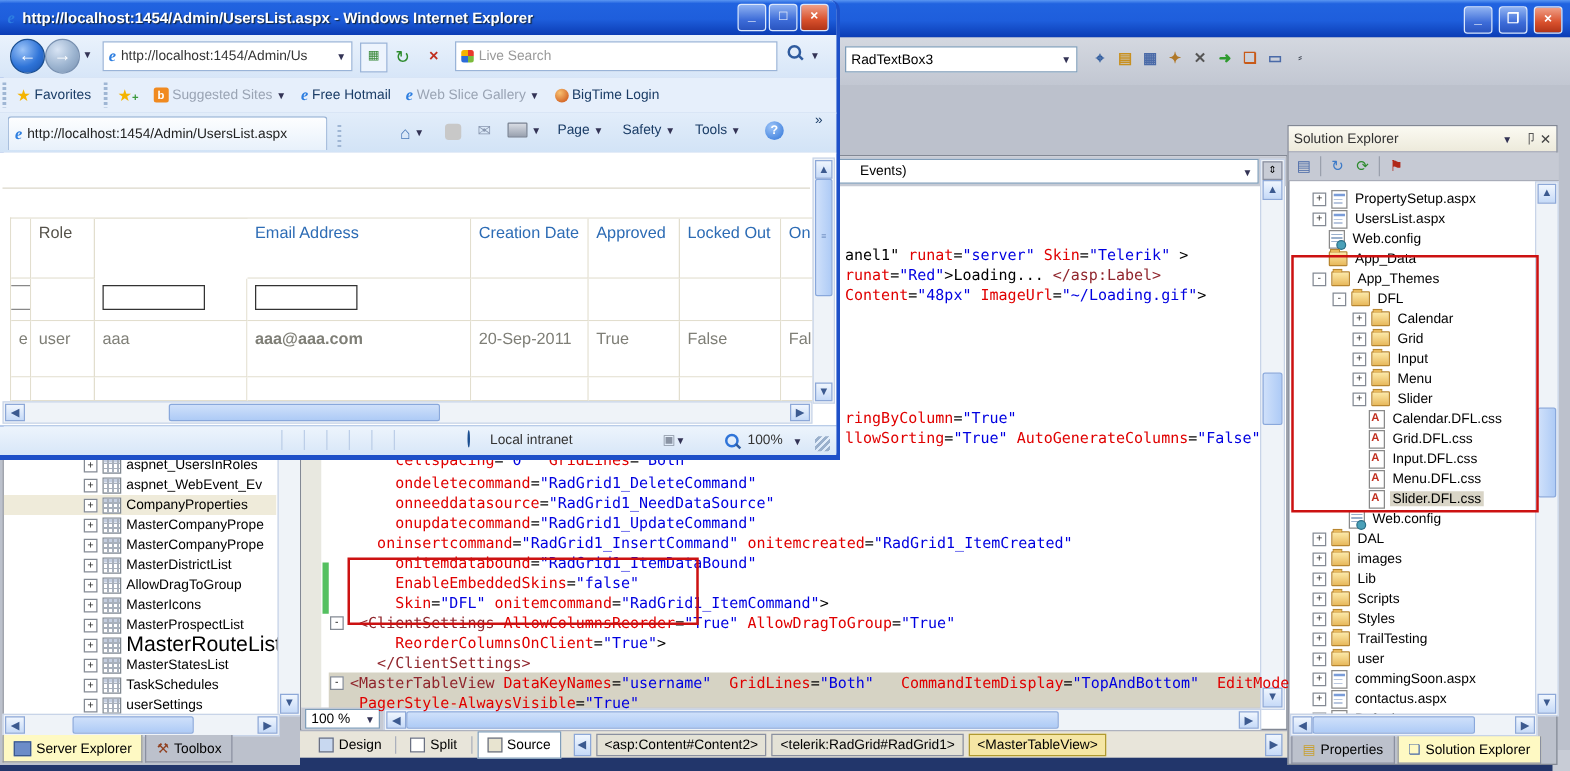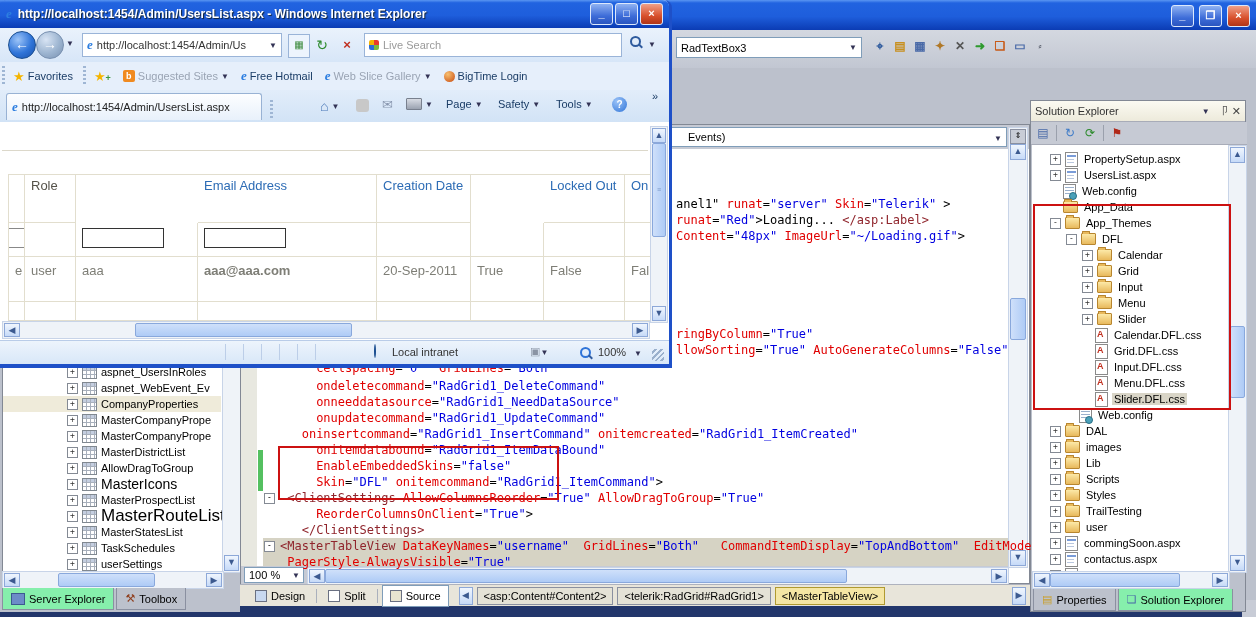--- a/index.html
+++ b/index.html
@@ -58,21 +58,21 @@
   .cmd-item{display:flex;align-items:center;gap:3px;color:#1A3C66;font-size:11px;}
   .gridcell{box-sizing:border-box;border-right:1px solid #E2DECE;border-bottom:1px solid #E2DECE;
     position:absolute;overflow:hidden;background:#fff;}
   .hdrlink{color:#2D6CB5;font-size:13px;}
   .celltxt{color:#7E7E76;font-size:13px;}
   
   #vs-statusbar{left:0;top:606px;width:1256px;height:11px;background:#22366B;}
   .vs-combo{background:#fff;border:1px solid #7F9DB9;display:flex;align-items:center;box-sizing:border-box;}
   .tabstrip-tab{display:flex;align-items:center;gap:4px;padding:0 8px;height:22px;box-sizing:border-box;
     border:1px solid #8A90A0;border-top:none;background:#BCC1CC;font-size:11px;white-space:nowrap;}
-  .tabstrip-tab.sel{background:#86efac;}
+  .tabstrip-tab.sel{background:#fef9c3;}
   .code{font-family:"DejaVu Sans Mono",monospace;font-size:12px;line-height:16px;white-space:pre;position:absolute;}
   .cr{color:#E00000;} .cs{color:#0000E0;} .ct{color:#90252C;} .cp{color:#000;}
   .viewtab{display:flex;align-items:center;gap:4px;height:20px;padding:0 7px;font-size:11px;}
   .viewtab.sel{background:#fff;border:1px solid #7F9DB9;}
   .crumb{height:18px;line-height:16px;padding:0 6px;border:1px solid #8A90A0;background:#E4E2D6;
     font-size:11px;white-space:nowrap;box-sizing:border-box;}
   .crumb.hl{background:#F5E6A4;border-color:#B09A30;}
   .redbox{border:2px solid #CC1111;position:absolute;z-index:30;}
   .tool-ic{width:18px;height:18px;margin:1px;display:inline-flex;align-items:center;justify-content:center;font-size:12px;}
 </style>
@@ -144,21 +144,21 @@
             <div style="font-size: 11px;">MasterDistrictList</div>
           </div>
           <div class="treerow" style="padding-left: 64px;">
             <div class="expander">+</div>
             <div class="tbl"></div>
             <div style="font-size: 11px;">AllowDragToGroup</div>
           </div>
           <div class="treerow" style="padding-left: 64px;">
             <div class="expander">+</div>
             <div class="tbl"></div>
-            <div style="font-size: 14px; text-align: right;">MasterIcons</div>
+            <div style="font-size: 11px; text-align: right;">MasterIcons</div>
           </div>
           <div class="treerow" style="padding-left: 64px;">
             <div class="expander">+</div>
             <div class="tbl"></div>
             <div style="font-size: 11px;">MasterProspectList</div>
           </div>
           <div class="treerow" style="padding-left: 64px;">
             <div class="expander">+</div>
             <div class="tbl"></div>
             <div style="font-size: 17px;">MasterRouteList</div>
@@ -568,20 +568,23 @@
           </div>
           <div class="gridcell" style="left: 16px; top: 0px; width: 51px; height: 48px; padding: 3px 6px; box-sizing: border-box;">
             <div class="celltxt" style="line-height: 15px; color: rgb(85, 82, 74);">Role</div>
           </div>
           <div class="gridcell" style="left: 189px; top: 0px; width: 179px; height: 48px; padding: 3px 6px; box-sizing: border-box;">
             <div class="hdrlink" style="line-height: 15px;">Email Address</div>
           </div>
           <div class="gridcell" style="left: 368px; top: 0px; width: 94px; height: 48px; padding: 3px 6px; box-sizing: border-box;">
             <div class="hdrlink" style="line-height: 15px;">Creation Date</div>
           </div>
+          <div class="gridcell" style="left: 462px; top: 0px; width: 73px; height: 48px; padding: 3px 6px; box-sizing: border-box;">
+            <div class="hdrlink" style="line-height: 15px;">Approved</div>
+          </div>
           <div class="gridcell" style="left: 535px; top: 0px; width: 81px; height: 48px; padding: 3px 6px; box-sizing: border-box;">
             <div class="hdrlink" style="line-height: 15px;">Locked Out</div>
           </div>
           <div class="gridcell" style="left: 616px; top: 0px; width: 26px; height: 48px; padding: 3px 6px; box-sizing: border-box;">
             <div class="hdrlink" style="line-height: 15px;">On</div>
           </div>
           <div class="gridcell" style="left: 0px; top: 48px; width: 16px; height: 34px; padding: 3px 6px; box-sizing: border-box;">
             <div style="width: 18px; height: 18px; border-top: 1px solid rgb(136, 136, 136); border-right: 1px solid rgb(136, 136, 136); border-bottom: 1px solid rgb(136, 136, 136); border-image: initial; border-left: none; background: rgb(255, 255, 255); margin-top: 2px; margin-left: -8px;"></div>
           </div>
           <div class="gridcell" style="left: 16px; top: 48px; width: 51px; height: 34px; padding: 3px 6px; box-sizing: border-box;"></div>

